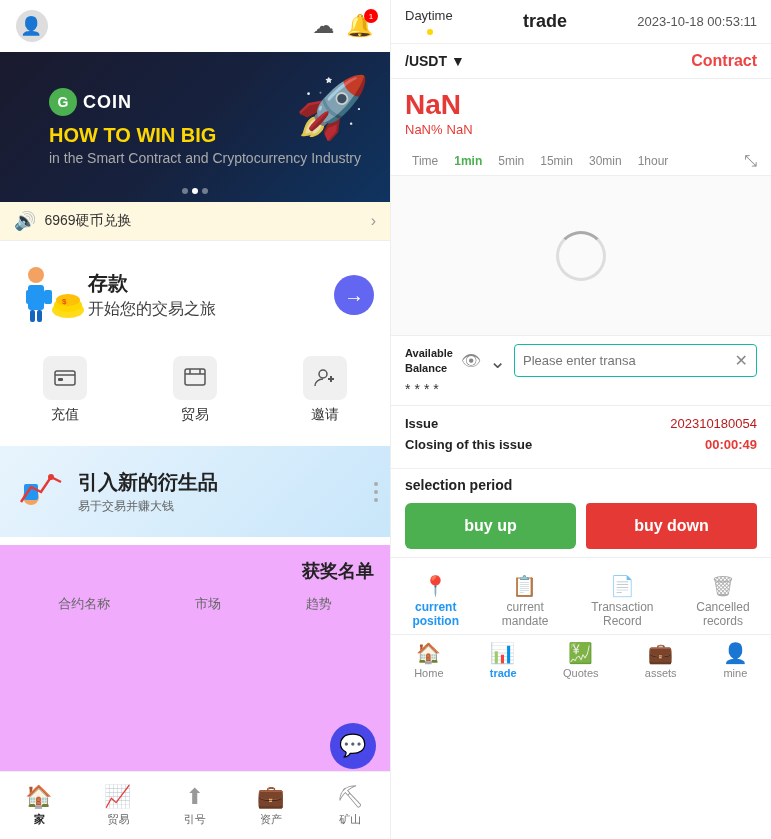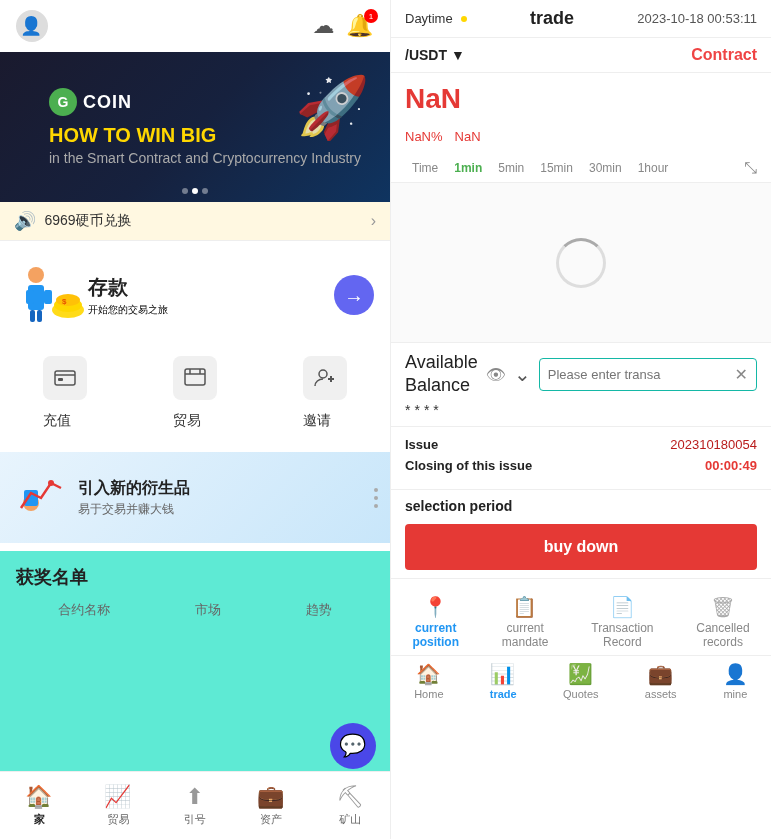--- a/index.html
+++ b/index.html
@@ -30,64 +30,64 @@
     .promo-bar { display: flex; align-items: center; justify-content: space-between; background: #fff8e1; padding: 8px 14px; border-bottom: 1px solid #eee; }
     .promo-left { display: flex; align-items: center; gap: 8px; }
     .promo-icon { font-size: 18px; }
     .promo-text { font-size: 14px; color: #333; font-weight: 500; }
     .promo-arrow { font-size: 16px; color: #999; }
 
     .deposit-section { display: flex; align-items: center; justify-content: space-between; padding: 16px; background: #fff; margin: 8px 0 0; }
     .deposit-left { display: flex; align-items: center; gap: 12px; }
     .deposit-img { width: 60px; height: 60px; position: relative; }
     .deposit-info h3 { font-size: 20px; font-weight: 700; color: #222; }
-    .deposit-info p { font-size: 10px; color: #000000; margin-top: 2px; }
+    .deposit-info p { font-size: 16px; color: #404040; margin-top: 2px; }
     .deposit-btn { width: 40px; height: 40px; background: #6366f1; border-radius: 50%; display: flex; align-items: center; justify-content: center; color: #fff; font-size: 20px; cursor: pointer; }
 
     .quick-actions { display: flex; justify-content: space-around; padding: 14px 0; background: #fff; margin-top: 1px; }
-    .action-item { display: flex; flex-direction: column; gap: 12px; cursor: pointer; }
+    .action-item { display: flex; flex-direction: column; align-items: center; gap: 6px; cursor: pointer; }
     .action-icon { width: 44px; height: 44px; background: #f0f0f0; border-radius: 8px; display: flex; align-items: center; justify-content: center; font-size: 22px; color: #555; }
     .action-label { font-size: 14px; color: #333; }
 
     .derivatives-banner { background: linear-gradient(135deg, #e8f4fd 0%, #c8e6fa 100%); margin: 8px 0 0; padding: 16px; display: flex; align-items: center; gap: 12px; position: relative; overflow: hidden; }
-    .deriv-text h3 { font-size: 16px; font-weight: 700; color: #222; }
+    .deriv-text h3 { font-size: 20px; font-weight: 700; color: #222; }
     .deriv-text p { font-size: 12px; color: #666; margin-top: 2px; }
     .deriv-icon { font-size: 36px; }
     .deriv-dots { position: absolute; right: 12px; top: 50%; transform: translateY(-50%); display: flex; flex-direction: column; gap: 4px; }
     .deriv-dot { width: 4px; height: 4px; border-radius: 50%; background: #aaa; }
 
-    .winners-section { background: #5eead4; margin-top: 8px; padding: 14px 16px; flex: 1; }
+    .winners-section { background: #f0abfc; margin-top: 8px; padding: 14px 16px; flex: 1; text-align: right; }
     .winners-title { font-size: 18px; font-weight: 700; color: #222; margin-bottom: 12px; }
     .winners-header { display: flex; justify-content: space-around; }
     .winners-col { font-size: 13px; color: #666; }
 
     .left-nav { display: flex; justify-content: space-around; padding: 8px 0; background: #fff; border-top: 1px solid #eee; position: absolute; bottom: 0; left: 0; right: 0; }
     .nav-item { display: flex; flex-direction: column; align-items: center; gap: 2px; cursor: pointer; padding: 4px 8px; }
     .nav-item.active .nav-icon { color: #333; }
     .nav-icon { font-size: 22px; color: #999; }
     .nav-label { font-size: 11px; color: #666; }
     .nav-item.active .nav-label { color: #222; font-weight: 600; }
 
     
     .right-panel { width: 381px; height: 839px; background: #fff; display: flex; flex-direction: column; border-left: 1px solid #eee; }
 
     .right-header { display: flex; align-items: center; justify-content: space-between; padding: 8px 14px; border-bottom: 1px solid #eee; }
-    .right-header-left { display: flex; align-items: center; gap: 6px; }
+    .right-header-left { display: flex; align-items: center; gap: 6px; flex-direction: column; }
     .day-label { font-size: 13px; color: #333; }
     .day-dot { width: 6px; height: 6px; border-radius: 50%; background: #FFD700; margin-left: 2px; }
     .right-title { font-size: 18px; font-weight: 700; color: #222; }
     .right-time { font-size: 13px; color: #555; }
 
     .right-subheader { display: flex; align-items: center; justify-content: space-between; padding: 8px 14px; border-bottom: 1px solid #eee; }
     .usdt-pair { display: flex; align-items: center; gap: 4px; font-size: 14px; font-weight: 600; color: #222; }
     .contract-label { font-size: 16px; font-weight: 700; color: #ef4444; }
 
     .price-section { padding: 10px 14px; }
     .price-nan { font-size: 28px; font-weight: 700; color: #e53935; }
-    .price-stats { display: flex; gap: 12px; margin-top: 14px; }
+    .price-stats { display: flex; gap: 4px; margin-top: 1px; }
     .price-pct { font-size: 13px; color: #e53935; }
     .price-val { font-size: 13px; color: #e53935; }
 
     .time-tabs { display: flex; align-items: center; gap: 2px; padding: 4px 14px; border-bottom: 1px solid #eee; }
     .time-tab { font-size: 12px; color: #888; padding: 3px 7px; cursor: pointer; border-radius: 3px; }
     .time-tab.active { color: #4CAF50; font-weight: 600; }
     .time-expand { margin-left: auto; font-size: 16px; color: #888; cursor: pointer; }
 
     .chart-area { flex: 0 0 160px; display: flex; align-items: center; justify-content: center; background: #fafafa; border-bottom: 1px solid #eee; }
     .loading-spinner { width: 50px; height: 50px; border: 3px solid #ddd; border-top-color: #aaa; border-radius: 50%; animation: spin 1s linear infinite; }
@@ -311,21 +311,21 @@
     <span class="time-tab">1hour</span>
     <span class="time-expand">⤡</span>
   </div>
 
   <div class="chart-area">
     <div class="loading-spinner"></div>
   </div>
 
   <div style="display:flex;flex-direction:column;padding:8px 14px;border-bottom:1px solid #eee;">
     <div style="display:flex;align-items:center;gap:8px;">
-      <div style="font-size:18px;font-weight:400;color:#222;line-height:1.3;">Available<br>Balance</div>
+      <div style="font-size:11px;font-weight:700;color:#222;line-height:1.3;">Available<br>Balance</div>
       <span style="font-size:16px;color:#888;cursor:pointer;">👁</span>
       <span style="font-size:20px;color:#555;cursor:pointer;">⌄</span>
       <div style="flex:1;display:flex;align-items:center;border:1px solid #14b8a6;border-radius:4px;padding:6px 8px;">
         <input type="text" style="flex: 1 1 0%; border: none; outline: none; font-size: 13px; color: rgb(170, 170, 170); background: transparent;" placeholder="Please enter transa">
         <span style="font-size:16px;color:#888;cursor:pointer;">✕</span>
       </div>
     </div>
     <div style="font-size:14px;color:#333;margin-top:4px;letter-spacing:4px;">****</div>
   </div>
 
@@ -336,20 +336,21 @@
     </div>
     <div class="trade-row">
       <span class="trade-key">Closing of this issue</span>
       <span class="trade-val red">00:00:49</span>
     </div>
   </div>
 
   <div class="selection-period">
     <div class="selection-label">selection period</div>
     <div class="trade-buttons">
+      <button class="buy-up-btn">buy up</button>
       <button class="buy-down-btn">buy down</button>
     </div>
   </div>
 
   <div class="right-tabs">
     <div class="right-tab active">
       <span class="right-tab-icon">📍</span>
       <span class="right-tab-label" style="color:#2196F3;">current<br>position</span>
     </div>
     <div class="right-tab">

